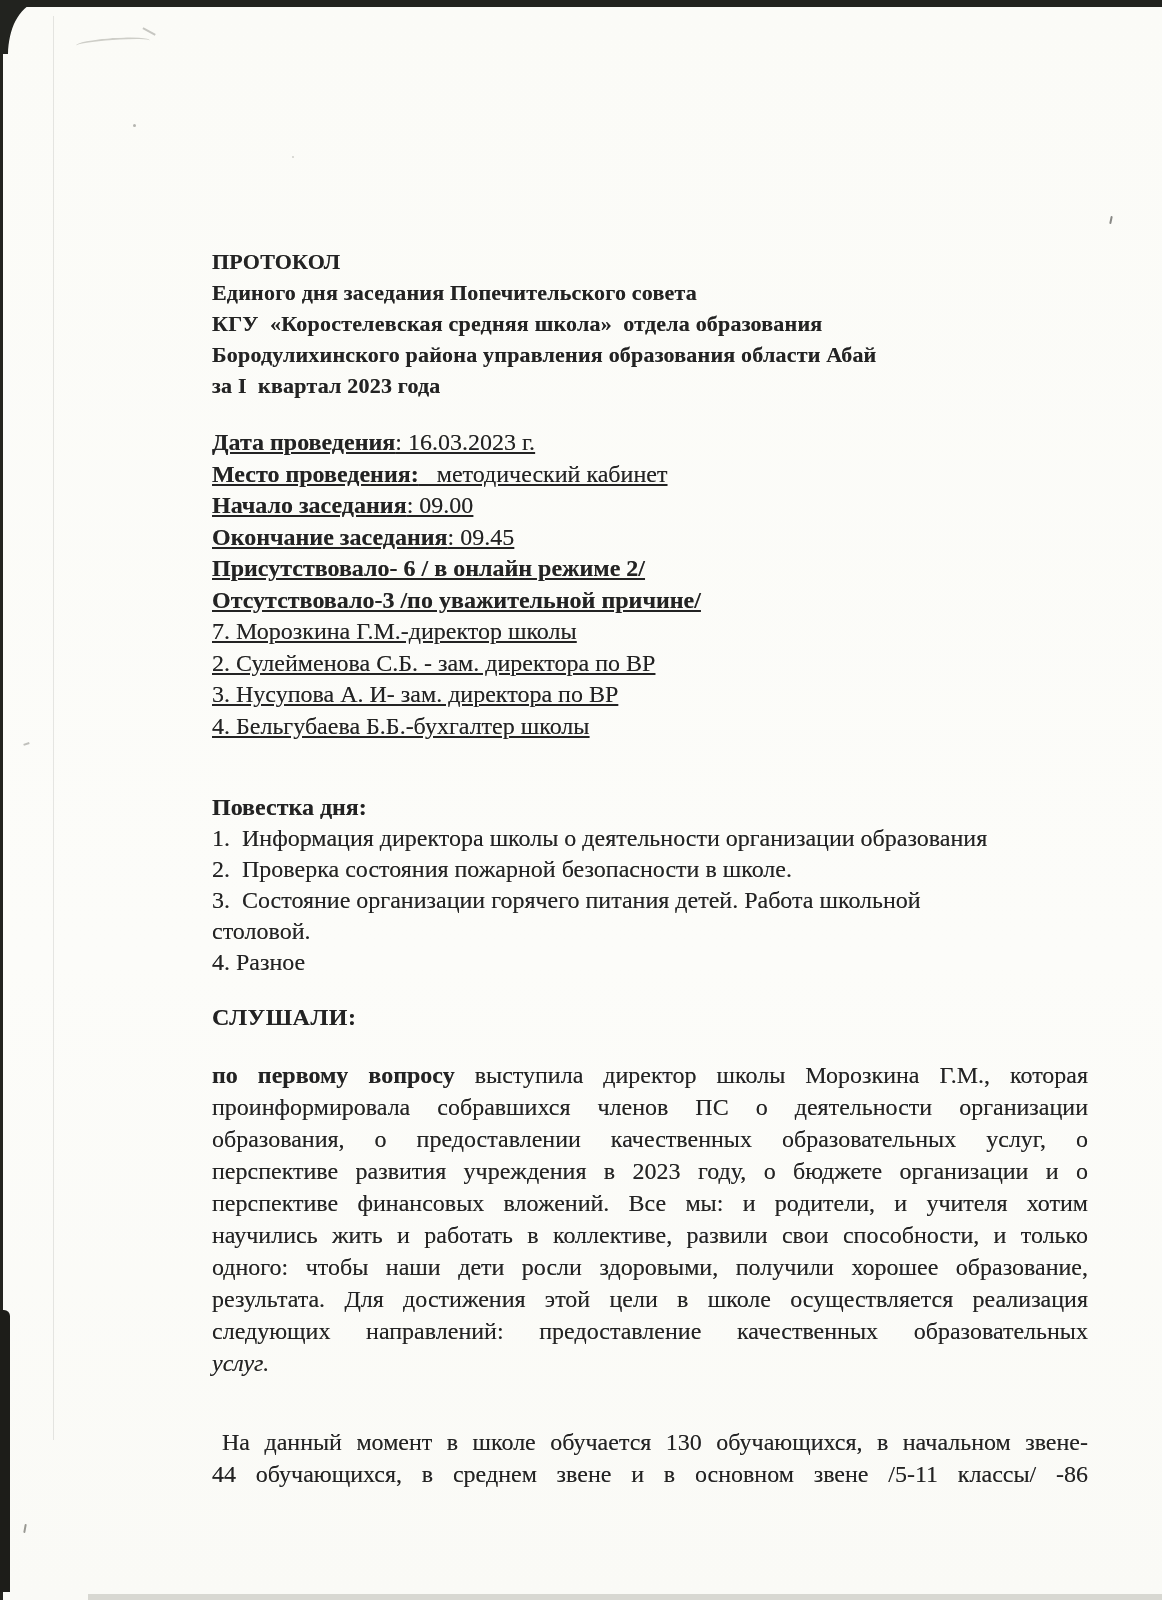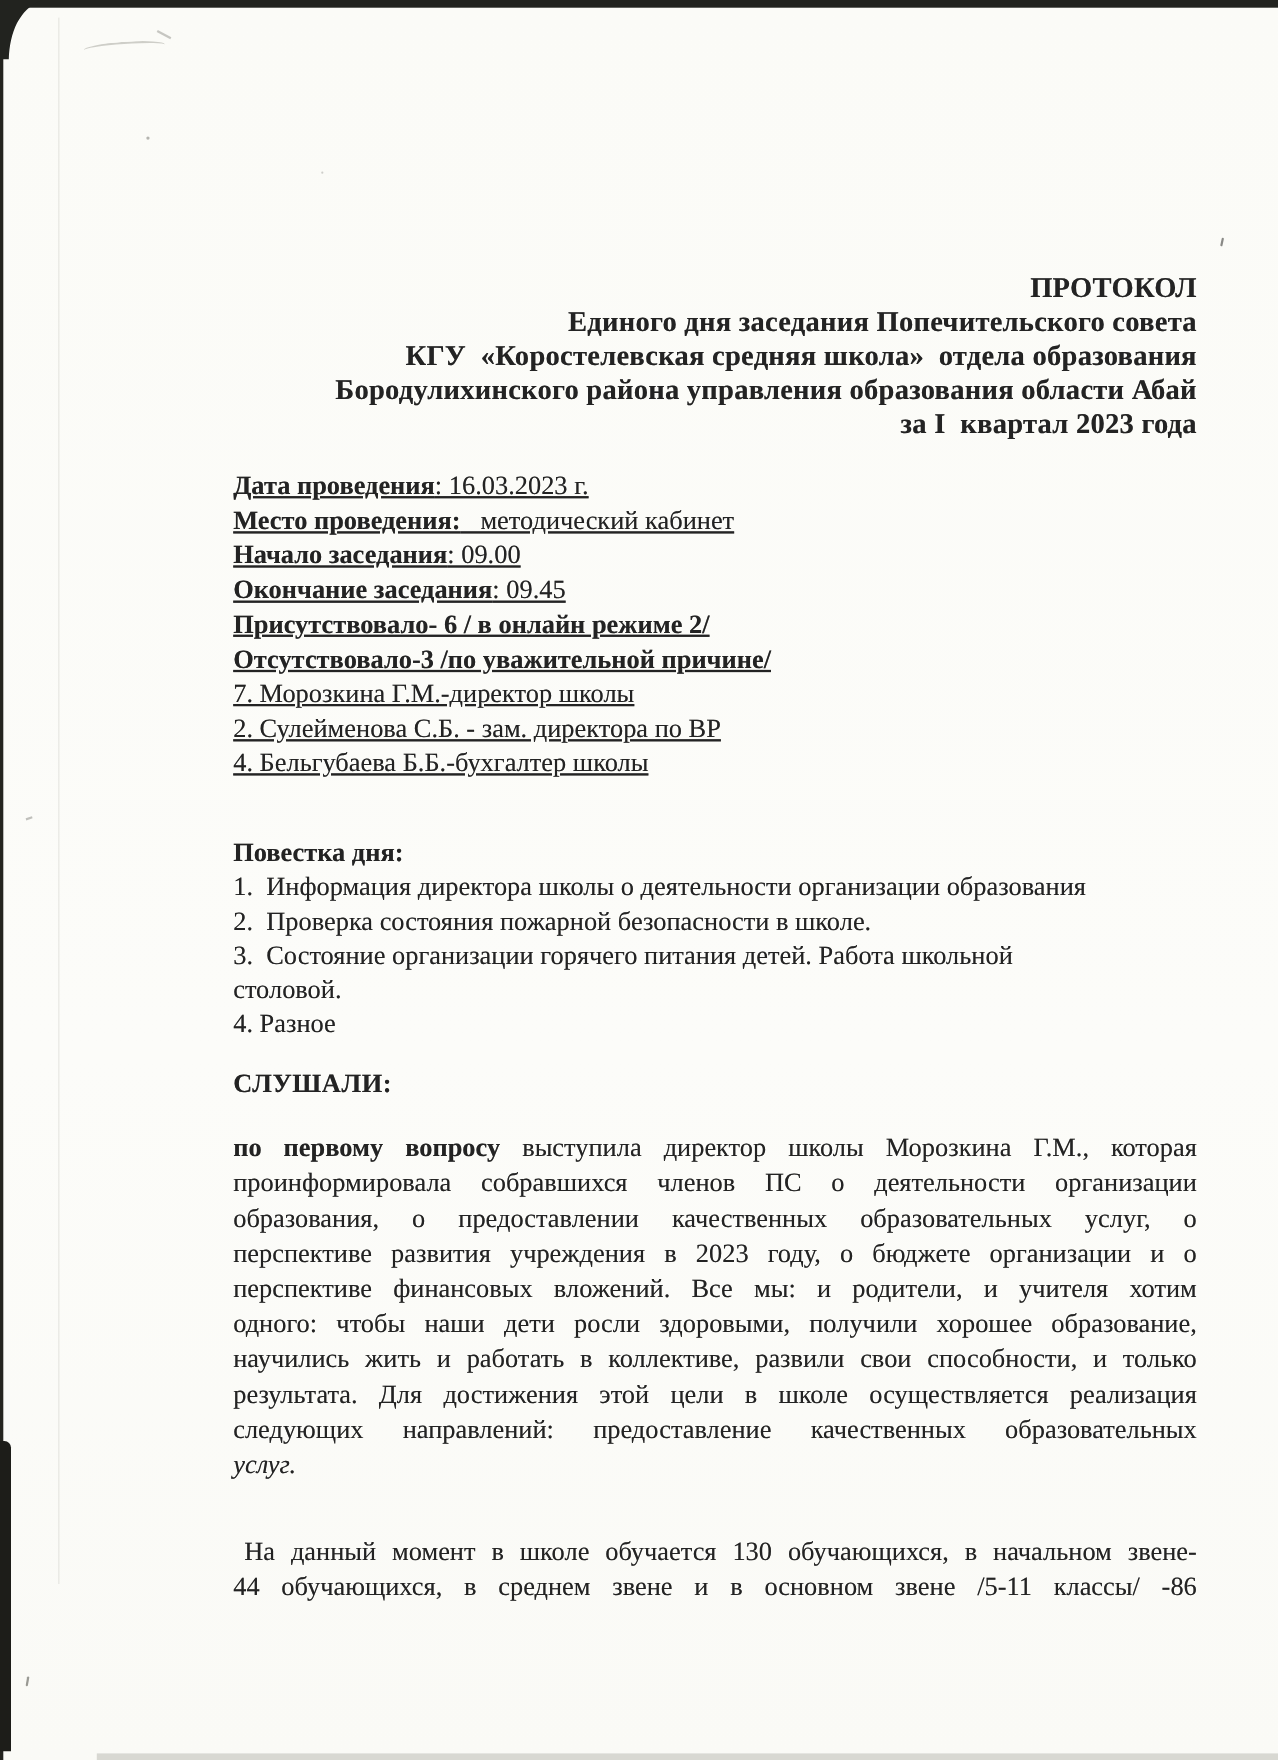--- a/index.html
+++ b/index.html
@@ -30,21 +30,21 @@
 
   
   .content {
     position: absolute; left: 212px; top: 246px; width: 876px;
     font-size: 24px;
     text-shadow: 0 0 0.5px rgba(35,35,35,0.5);
   }
   .b { font-weight: bold; }
   .line { white-space: pre-wrap; }
 
-  .title-block { text-align: right; font-weight: bold; font-size: 26px; line-height: 31px; letter-spacing: 0.2px; }
+  .title-block { text-align: left; font-weight: bold; font-size: 22px; line-height: 31px; letter-spacing: 0.2px; }
   .meta-block { margin-top: 26px; line-height: 31.5px; text-decoration: underline; }
   .agenda-block { margin-top: 50px; line-height: 31px; font-family: Liberation Serif, serif; }
   .heard-line { margin-top: 24px; line-height: 31px; font-weight: bold; letter-spacing: 0.5px; }
   .speech-block { margin-top: 26px; line-height: 32px; }
   .enroll-block { margin-top: 22px; line-height: 32px; }
 
   .jline { text-align: justify; text-align-last: justify; }
   .lline { text-align: left; font-style: italic; }
   .indent1 { padding-left: 10px; margin-top: 47px; }
 </style>
@@ -79,42 +79,43 @@
 
   <div class="meta-block">
     <div class="line"><span class="b">Дата проведения</span><span>: 16.03.2023 г.</span></div>
     <div class="line"><span class="b">Место проведения:</span><span>   методический кабинет</span></div>
     <div class="line"><span class="b">Начало заседания</span><span>: 09.00</span></div>
     <div class="line"><span class="b">Окончание заседания</span><span>: 09.45</span></div>
     <div class="line"><span class="b">Присутствовало- 6 / в онлайн режиме 2/</span><span></span></div>
     <div class="line"><span class="b">Отсутствовало-3 /по уважительной причине/</span><span></span></div>
     <div class="line">7. Морозкина Г.М.-директор школы</div>
     <div class="line">2. Сулейменова С.Б. - зам. директора по ВР</div>
+    <div class="line">3. Нусупова А. И- зам. директора по ВР</div>
     <div class="line">4. Бельгубаева Б.Б.-бухгалтер школы</div>
   </div>
 
   <div class="agenda-block">
     <div class="line b">Повестка дня:</div>
     <div class="line">1.  Информация директора школы о деятельности организации образования</div>
     <div class="line">2.  Проверка состояния пожарной безопасности в школе.</div>
     <div class="line">3.  Состояние организации горячего питания детей. Работа школьной</div>
     <div class="line">столовой.</div>
     <div class="line">4. Разное</div>
   </div>
 
   <div class="heard-line">СЛУШАЛИ:</div>
 
   <div class="speech-block">
     <div class="jline"><span class="b">по первому вопросу</span><span> выступила  директор школы Морозкина Г.М., которая</span></div>
     <div class="jline">проинформировала собравшихся членов ПС о деятельности организации</div>
     <div class="jline">образования, о предоставлении качественных образовательных услуг, о</div>
     <div class="jline">перспективе развития учреждения в 2023 году, о бюджете организации и о</div>
     <div class="jline">перспективе финансовых вложений.  Все мы: и родители, и учителя хотим</div>
+    <div class="jline">научились жить и работать в коллективе, развили свои способности, и только</div>
     <div class="jline">одного: чтобы наши дети росли здоровыми, получили хорошее образование,</div>
-    <div class="jline">научились жить и работать в коллективе, развили свои способности, и только</div>
     <div class="jline">результата.  Для достижения этой цели в школе осуществляется реализация</div>
     <div class="jline">следующих направлений: предоставление качественных образовательных</div>
     <div class="lline">услуг.</div>
   </div>
 
   <div class="enroll-block">
     <div class="jline indent1">На данный момент в школе обучается 130 обучающихся, в начальном звене-</div>
     <div class="jline">44 обучающихся,  в среднем звене и в основном звене /5-11 классы/ -86</div>
   </div>
 

